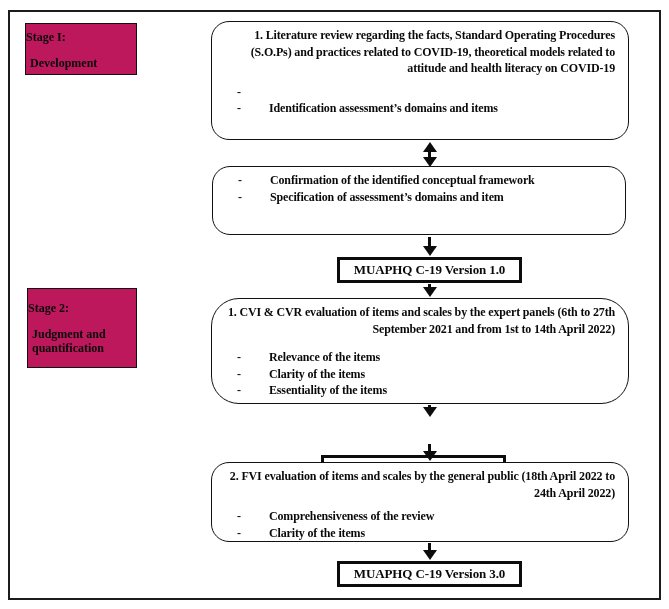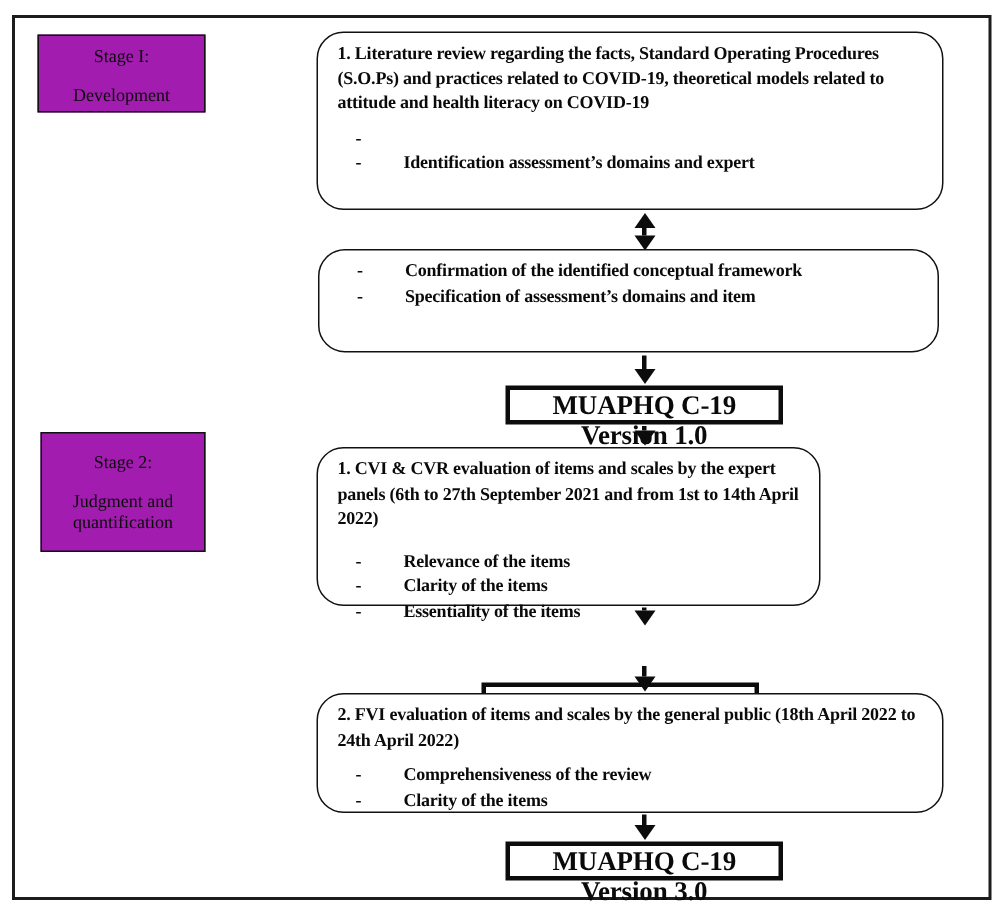--- a/index.html
+++ b/index.html
@@ -16,60 +16,59 @@
   }
   .frame {
     position:absolute;
     left:8px; top:10px; width:653px; height:590px;
     border:2px solid #1c1c1c;
     background:#ffffff;
   }
   .stagebox {
     position:absolute;
     border:1.5px solid #111;
-    background:#a21caf;
-    text-align:center;
-    font-weight:normal;
+    background:#be185d;
+    font-weight:bold;
     font-size:12px;
     line-height:14px;
   }
   .stagebox .stage-title { margin-bottom:12px; }
   .stagebox .stage-sub { padding:0 4px; }
   .rbox {
     position:absolute;
     border:1.6px solid #111;
     border-radius:18px;
     background:#fff;
     font-weight:bold;
     font-size:12px;
     line-height:16.5px;
     letter-spacing:-0.15px;
     padding:5px 9px 4px 9px;
   }
   .rbox .heading {
-    text-align:left;
+    text-align:right;
     padding:0 4px;
   }
   .bullet { display:flex; }
   .bullet .dash {
     flex:none;
     width:48px;
     padding-left:16px;
   }
   .bullet .btext { flex:1; }
   .gap8  { margin-top:7px; }
   .gap12 { margin-top:12px; }
   .vbox {
     position:absolute;
     width:185px; height:26px;
     border:3px solid #0c0c0c;
     background:#fff;
     text-align:center;
     font-weight:bold;
-    font-size:18px;
+    font-size:13px;
     line-height:20px;
     letter-spacing:-0.1px;
   }
   .arrow {
     position:absolute;
     width:15px;
     display:flex;
     flex-direction:column;
     align-items:center;
   }
@@ -98,21 +97,21 @@
     <div class="stage-sub">Development</div>
   </div>
 
   <div class="rbox" style="left:211px; top:21px; width:418px; height:119px;">
     <div class="heading">1. Literature review regarding the facts, Standard Operating Procedures (S.O.Ps) and practices related to COVID-19, theoretical models related to attitude and health literacy on COVID-19</div>
     <div class="bullet gap8">
       <span class="dash">-</span>
     </div>
     <div class="bullet">
       <span class="dash">-</span>
-      <span class="btext">Identification assessment’s domains and expert</span>
+      <span class="btext">Identification assessment’s domains and items</span>
     </div>
   </div>
 
   <div class="arrow" style="left:422px; top:142px; height:25px;">
     <div class="head-up"></div>
     <div class="shaft"></div>
     <div class="head-down"></div>
   </div>
 
   <div class="rbox" style="left:212px; top:166px; width:414px; height:69px;">
@@ -138,21 +137,21 @@
   <div class="arrow" style="left:422px; top:284px; height:13px;">
     <div class="shaft"></div>
     <div class="head-down"></div>
   </div>
 
   <div class="stagebox" style="left:27px; top:288px; width:110px; height:80px; padding-top:12px;">
     <div class="stage-title">Stage 2:</div>
     <div class="stage-sub">Judgment and quantification</div>
   </div>
 
-  <div class="rbox" style="left:211px; top:298px; width:336px; height:106px;">
+  <div class="rbox" style="left:211px; top:298px; width:418px; height:106px;border-radius:28px;">
     <div class="heading">1. CVI &amp; CVR evaluation of items and scales by the expert panels (6th to 27th September 2021 and from 1st to 14th April 2022)</div>
     <div class="bullet gap12">
       <span class="dash">-</span>
       <span class="btext">Relevance of the items</span>
     </div>
     <div class="bullet">
       <span class="dash">-</span>
       <span class="btext">Clarity of the items</span>
     </div>
     <div class="bullet">

